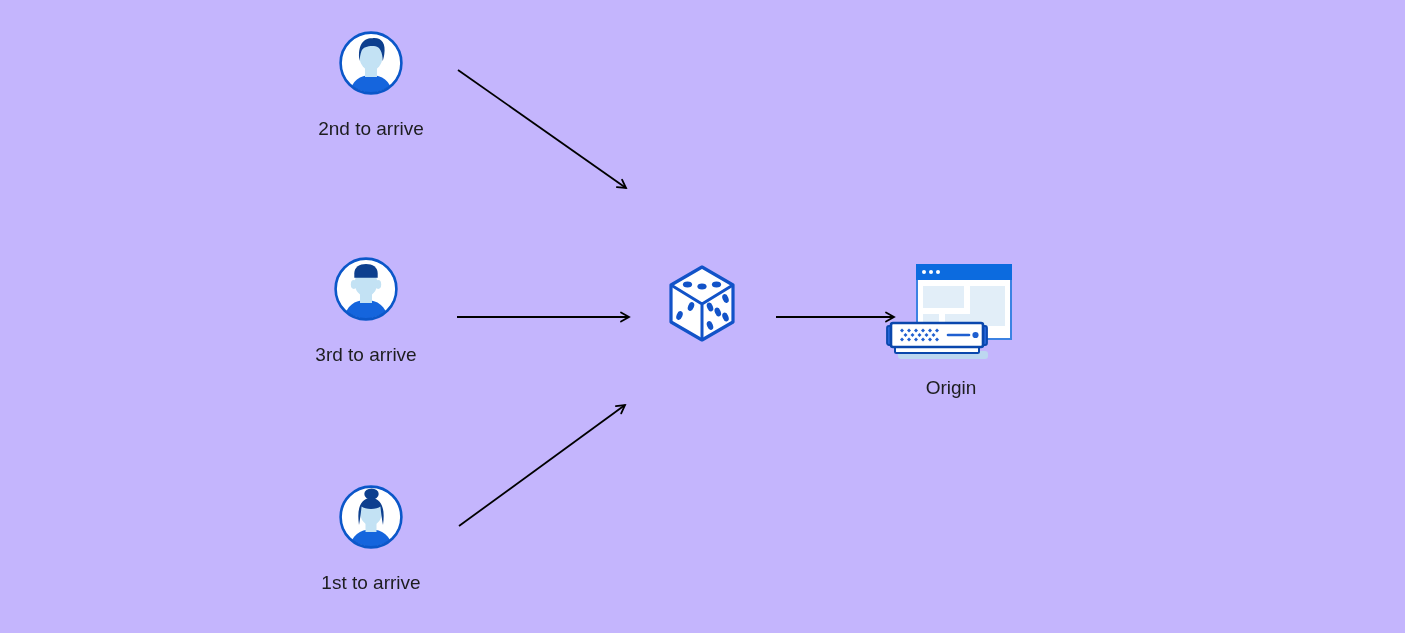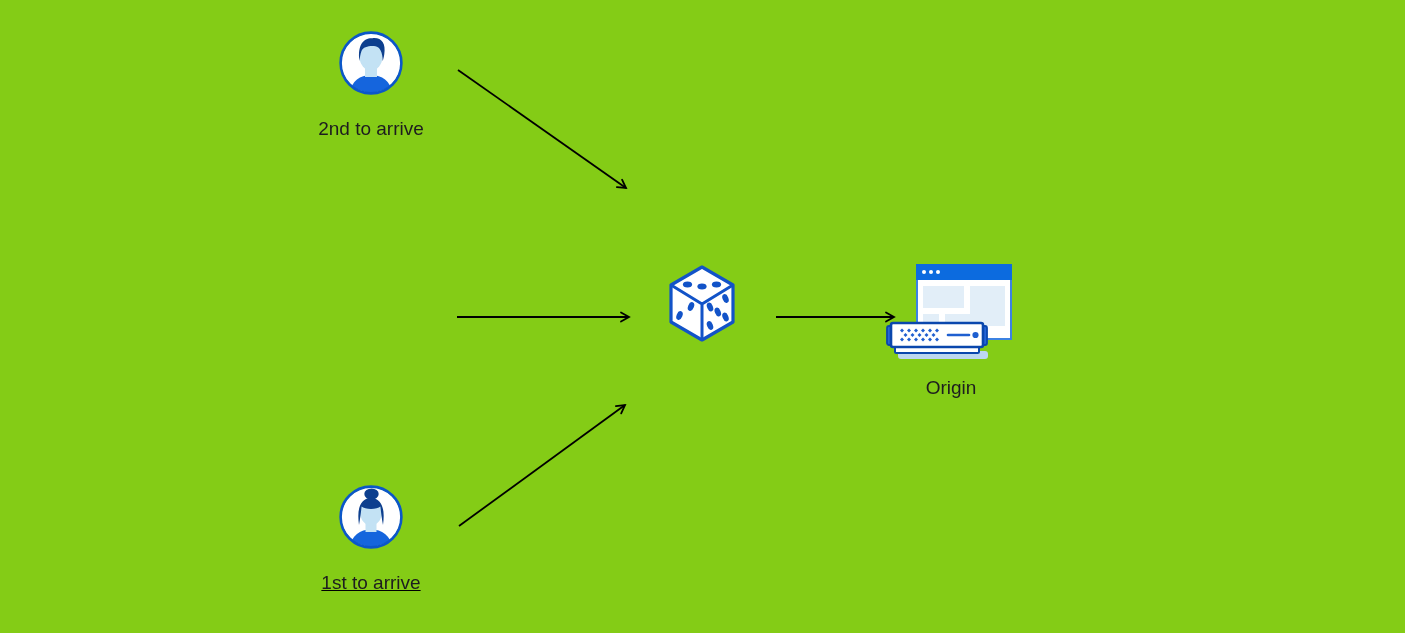--- a/index.html
+++ b/index.html
@@ -1,20 +1,20 @@
 <!DOCTYPE html>
 <html><head>
 <meta charset="utf-8">
 <style>
   html, body { margin: 0; padding: 0; background: #ffffff; }
   .canvas {
     position: relative;
     width: 1405px;
     height: 633px;
-    background: #84cc16;
+    background: #c4b5fd;
     font-family: "Liberation Sans", sans-serif;
     overflow: hidden;
   }
   .arrows {
     position: absolute;
     left: 0; top: 0;
     pointer-events: none;
   }
   .node {
     position: absolute;
@@ -61,22 +61,42 @@
         <path d="M33 45 C21 45 12.5 52 11 66 L55 66 C53.5 52 45 45 33 45 Z" fill="#1565dd"></path>
         <rect x="27" y="33" width="12" height="14" fill="#c3e2f4"></rect>
         <ellipse cx="33" cy="26.5" rx="11.5" ry="14" fill="#c3e2f4"></ellipse>
         <path d="M21.5 31 C19 14 26.5 7.5 34.5 8.2 C43.5 7.2 48 13.5 46.3 24 C45.8 27.5 45.2 29.8 44.6 31 C44.8 22 41.5 16.6 37.5 16.2 C31 15.6 25.2 16.8 23.5 21 C22.4 24 21.9 27 21.5 31 Z" fill="#0d3f8e"></path>
       </g>
       <circle cx="33" cy="33" r="30.4" fill="none" stroke="#0b57c9" stroke-width="2.6"></circle>
     </svg>
     <div class="label">2nd to arrive</div>
   </div>
 
+  <div class="node client-node" style="left:281px; top:256px; width:170px;">
+    <svg width="66" height="66" viewBox="0 0 66 66">
+      <defs>
+          <clipPath id="avc2">
+            <circle cx="33" cy="33" r="29.6"></circle>
+          </clipPath>
+        </defs>
+      <circle cx="33" cy="33" r="29.6" fill="#ffffff"></circle>
+      <g clip-path="url(#avc2)">
+        <path d="M33 44 C20.5 44 12 51 10.5 66 L55.5 66 C54 51 45.5 44 33 44 Z" fill="#1565dd"></path>
+        <rect x="27" y="33" width="12" height="14" fill="#c3e2f4"></rect>
+        <ellipse cx="20.8" cy="28.5" rx="3" ry="4.4" fill="#c3e2f4"></ellipse>
+        <ellipse cx="45.2" cy="28.5" rx="3" ry="4.4" fill="#c3e2f4"></ellipse>
+        <ellipse cx="33" cy="27" rx="11.3" ry="13.6" fill="#c3e2f4"></ellipse>
+        <path d="M21.3 21.8 L44.7 21.8 L44.7 17.5 C44.7 11 39.5 8 33 8 C26.5 8 21.3 11 21.3 17.5 Z" fill="#0d3f8e"></path>
+      </g>
+      <circle cx="33" cy="33" r="30.4" fill="none" stroke="#0b57c9" stroke-width="2.6"></circle>
+    </svg>
+    <div class="label">3rd to arrive</div>
+  </div>
 
-  <div class="node client-node" style="left:286px; top:484px; width:170px;text-decoration:underline;">
+  <div class="node client-node" style="left:286px; top:484px; width:170px;">
     <svg width="66" height="66" viewBox="0 0 66 66">
       <defs>
           <clipPath id="avc3">
             <circle cx="33" cy="33" r="29.6"></circle>
           </clipPath>
         </defs>
       <circle cx="33" cy="33" r="29.6" fill="#ffffff"></circle>
       <g clip-path="url(#avc3)">
         <path d="M33 45.5 C21 45.5 12.5 52.5 11 66 L55 66 C53.5 52.5 45 45.5 33 45.5 Z" fill="#1565dd"></path>
         <rect x="27.5" y="34" width="11" height="14" fill="#c3e2f4"></rect>

